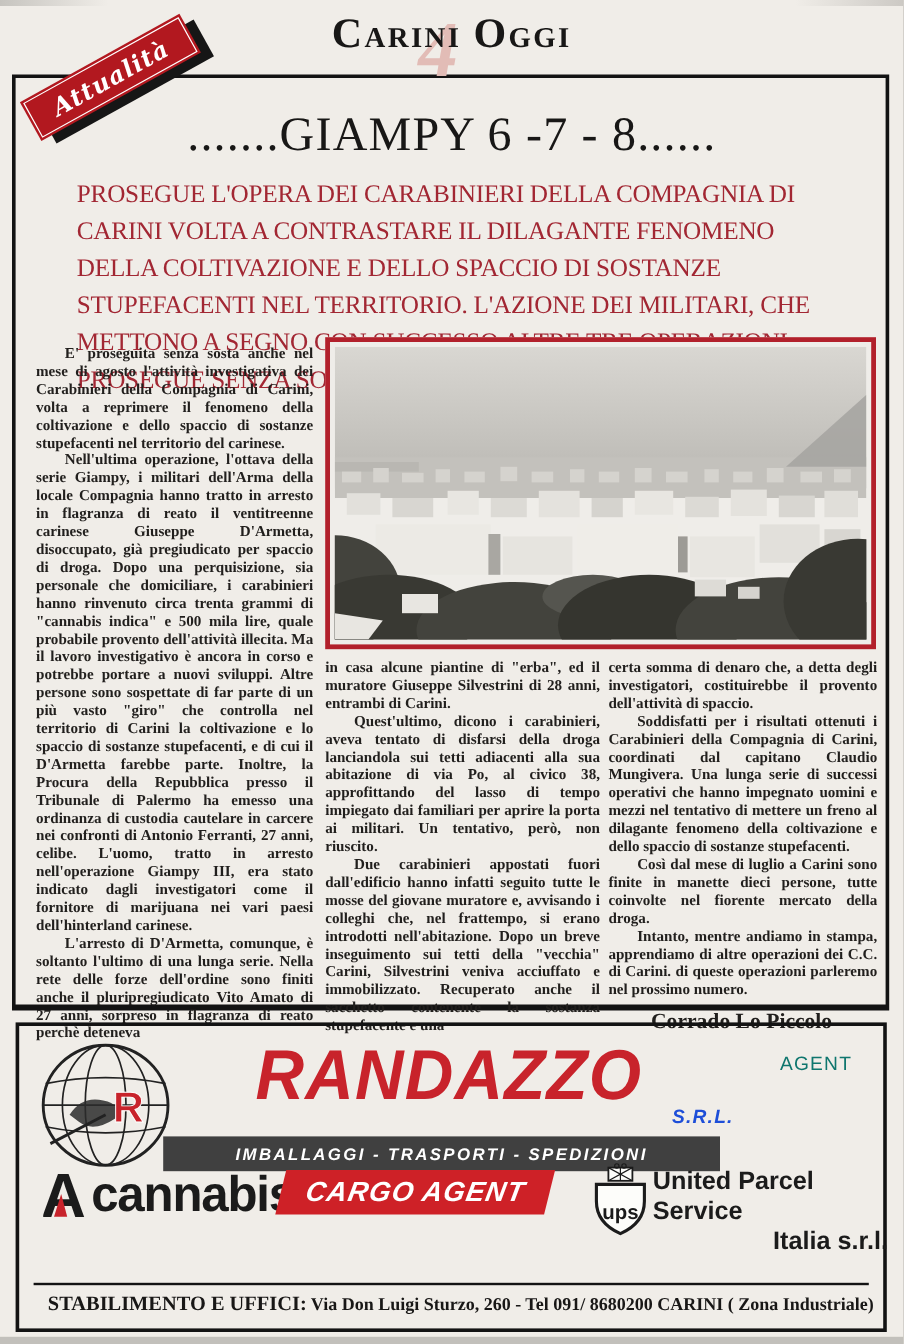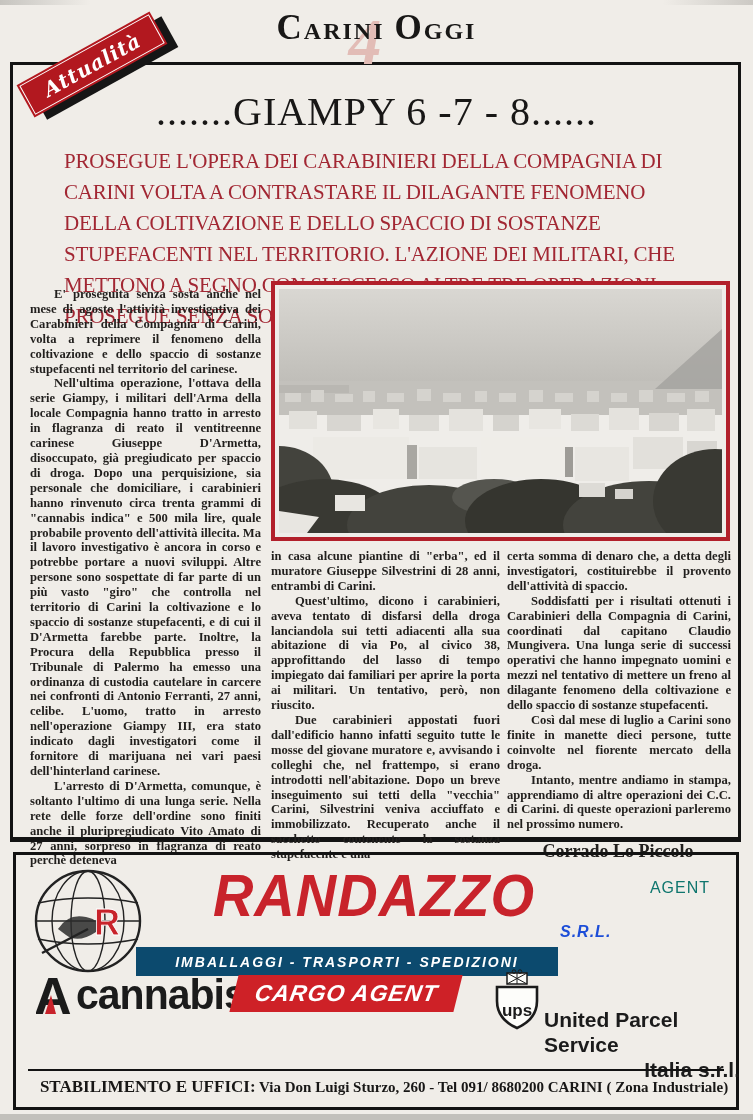--- a/index.html
+++ b/index.html
@@ -52,38 +52,38 @@
 
   
   .ad-box{position:absolute;left:13px;top:852px;width:726px;height:258px;
         border:3px solid #131313;box-sizing:border-box;font-family:"Liberation Sans",sans-serif;}
   .globe-logo{position:absolute;left:12px;top:12px;}
   .rz-name{position:absolute;left:138px;top:10px;width:440px;text-align:center;
         font-style:italic;font-weight:700;font-size:56px;line-height:1.1;color:#c8232b;
         letter-spacing:1px;transform:scaleY(1.05);}
   .rz-srl{position:absolute;left:544px;top:68px;font-style:italic;font-weight:700;
         font-size:16px;color:#1d4ed8;letter-spacing:1px;}
-  .rz-bar{position:absolute;left:120px;top:92px;width:422px;height:29px;background:#0c4a6e;
+  .rz-bar{position:absolute;left:120px;top:92px;width:464px;height:29px;background:#404040;
         color:#fff;display:flex;align-items:center;justify-content:center;
         font-style:italic;font-weight:700;font-size:14px;letter-spacing:2px;}
   .iata{position:absolute;left:614px;top:20px;width:100px;text-align:center;}
   .iata-frame{width:88px;height:74px;border:5px solid #131313;border-radius:26px;
         margin:0 auto;display:flex;align-items:center;justify-content:center;box-sizing:border-box;}
   .iata-agent{margin-top:4px;font-size:16px;letter-spacing:1px;color:#0f766e;}
 
   .alitalia{position:absolute;left:20px;top:118px;display:flex;align-items:flex-end;}
   .alitalia-rest{font-weight:700;font-size:41px;line-height:40px;letter-spacing:-1px;
         color:#1b1b1b;transform:scaleY(1.02);}
   .cargo{position:absolute;left:218px;top:120px;width:224px;height:37px;background:#ce2127;
         transform:skewX(-14deg);display:flex;align-items:center;justify-content:center;}
   .cargo-label{color:#fff;font-weight:700;font-style:italic;font-size:23px;letter-spacing:1px;
         transform:skewX(4deg);}
   .ups-logo{position:absolute;left:477px;top:114px;}
   .ups-name{position:absolute;left:528px;top:117px;width:196px;font-weight:700;
-        font-size:21px;line-height:25px;color:#1b1b1b;margin-top:35px;}
+        font-size:21px;line-height:25px;color:#1b1b1b;}
   .ups-line1{text-align:left;}
   .ups-line2{text-align:right;}
 
   .ad-divider{position:absolute;left:12px;right:12px;top:214px;border-top:2px solid #131313;}
   .ad-footer{position:absolute;left:0;right:0;top:222px;text-align:center;
         font-family:"Liberation Serif",serif;color:#181716;white-space:nowrap;padding-left:16px;}
   .ad-footer-label{font-weight:700;font-size:17px;}
   .ad-footer-address{font-weight:700;font-size:15px;}
 </style>
 </head>

